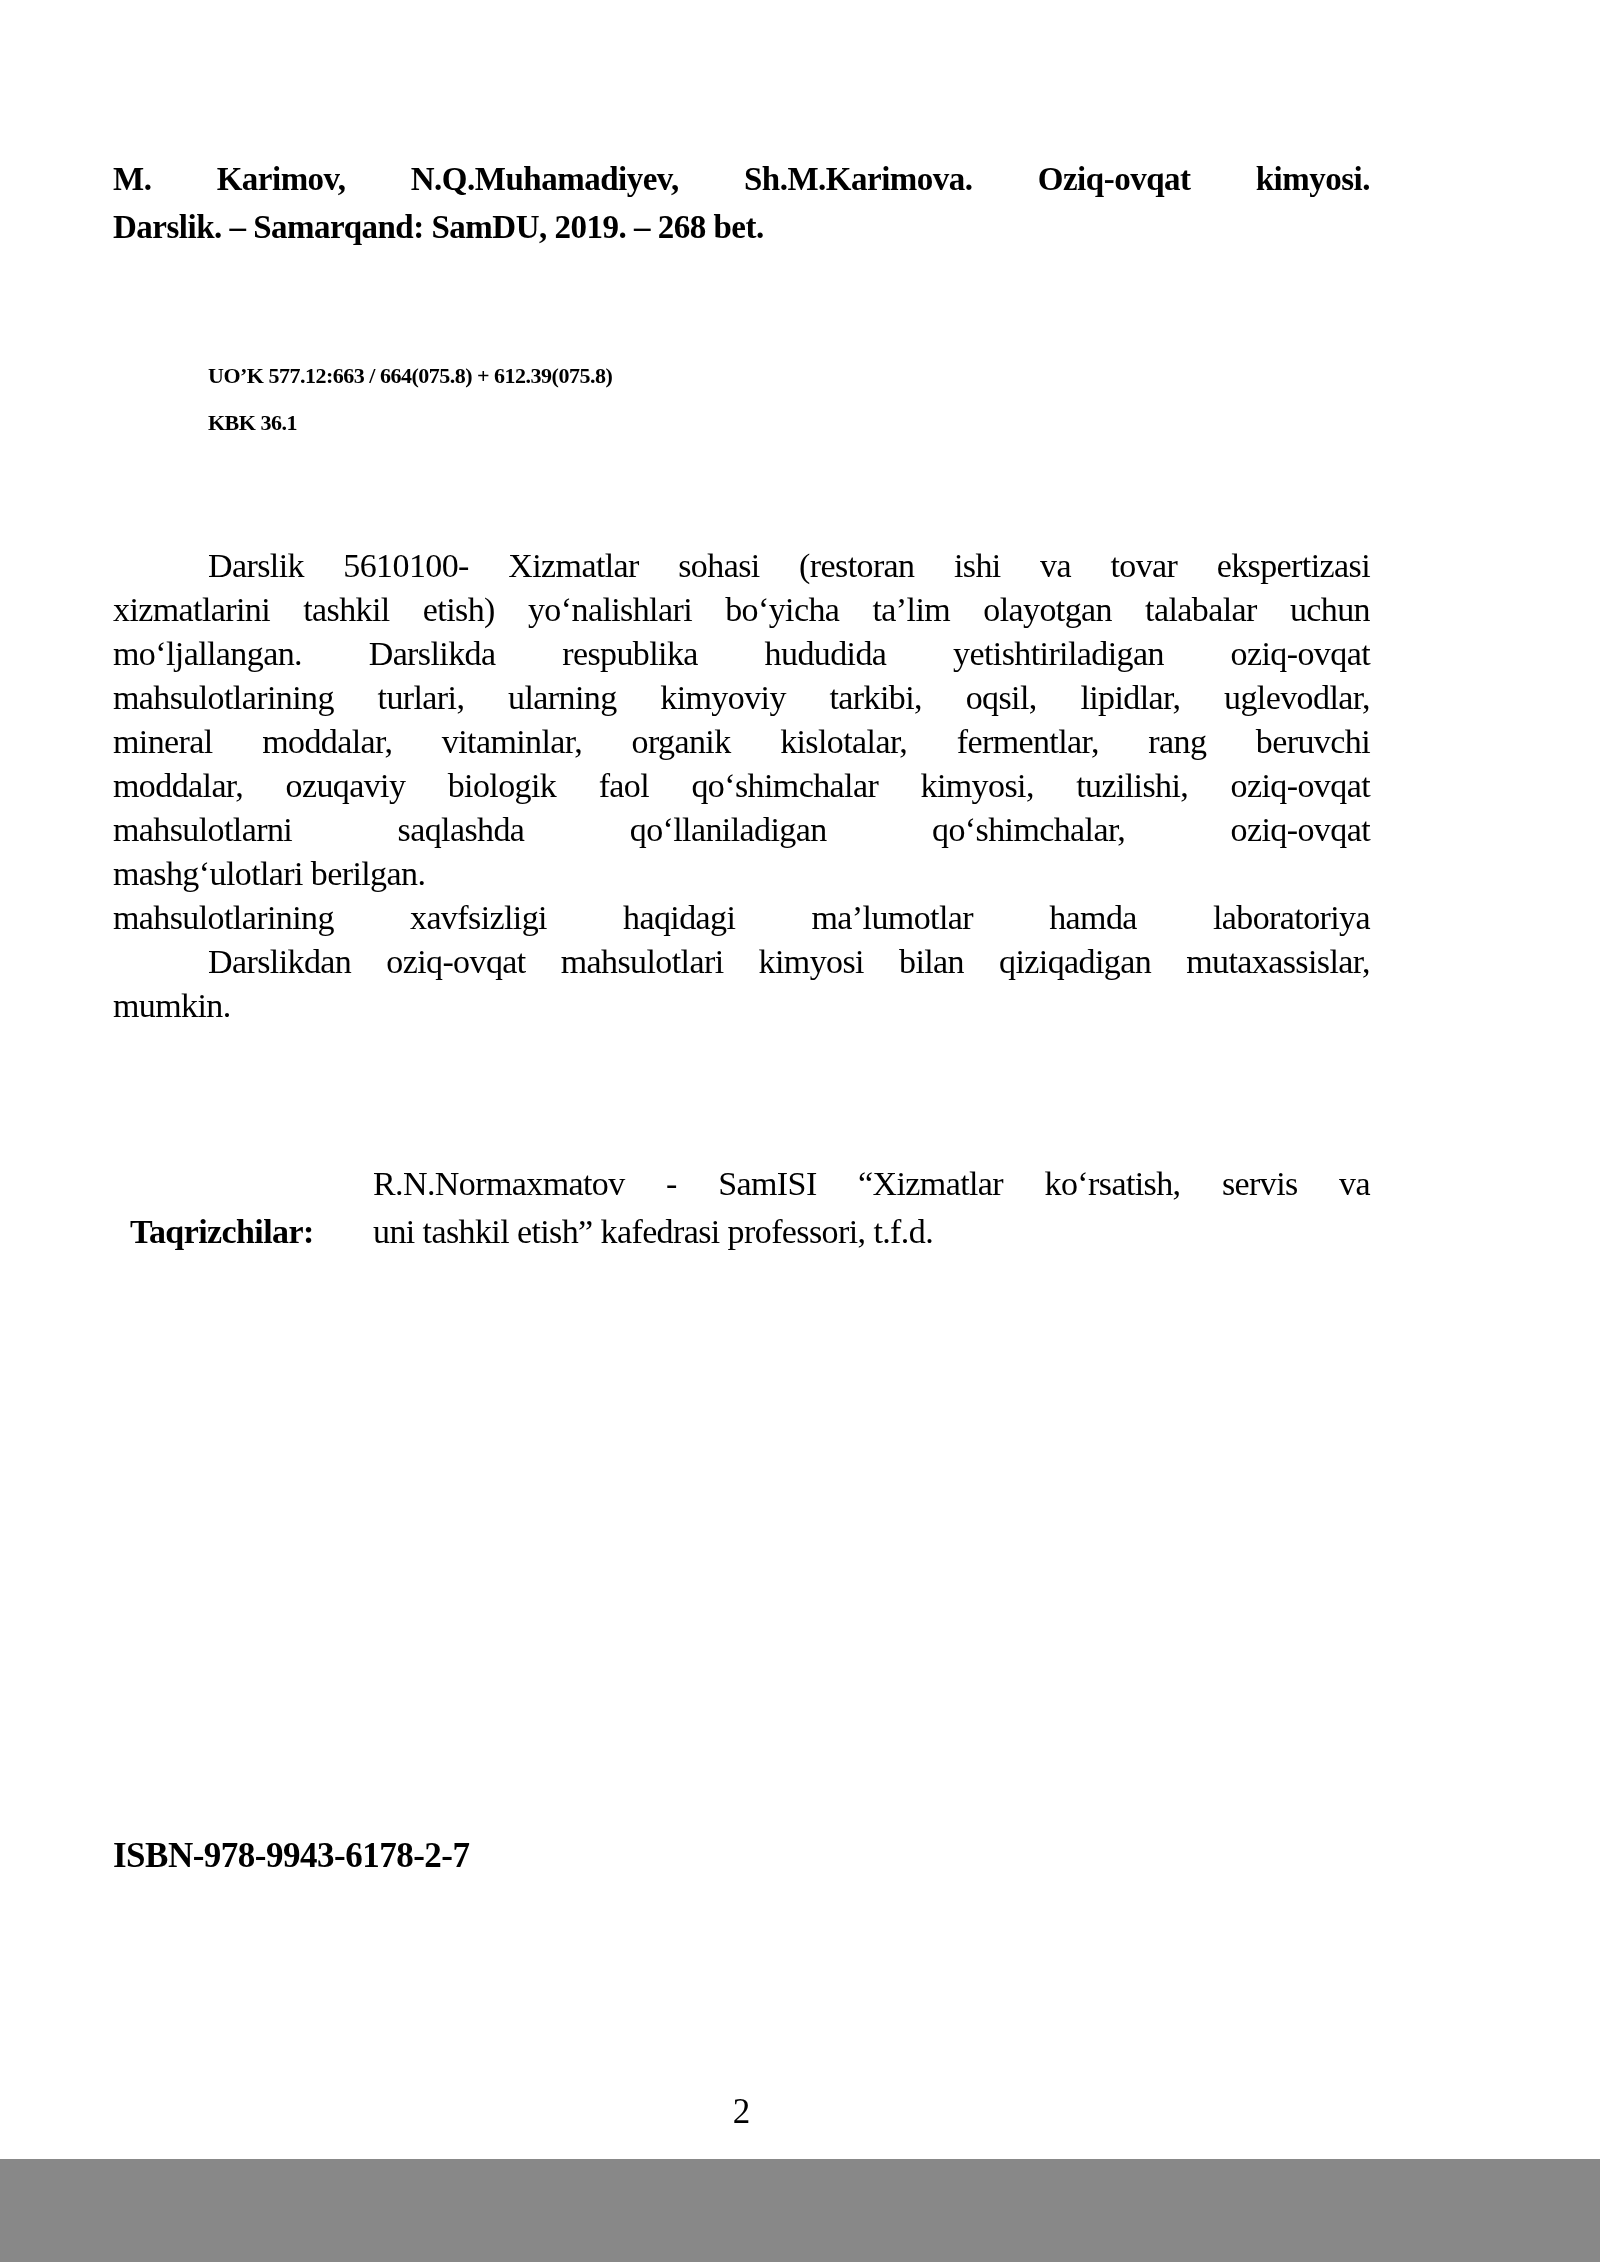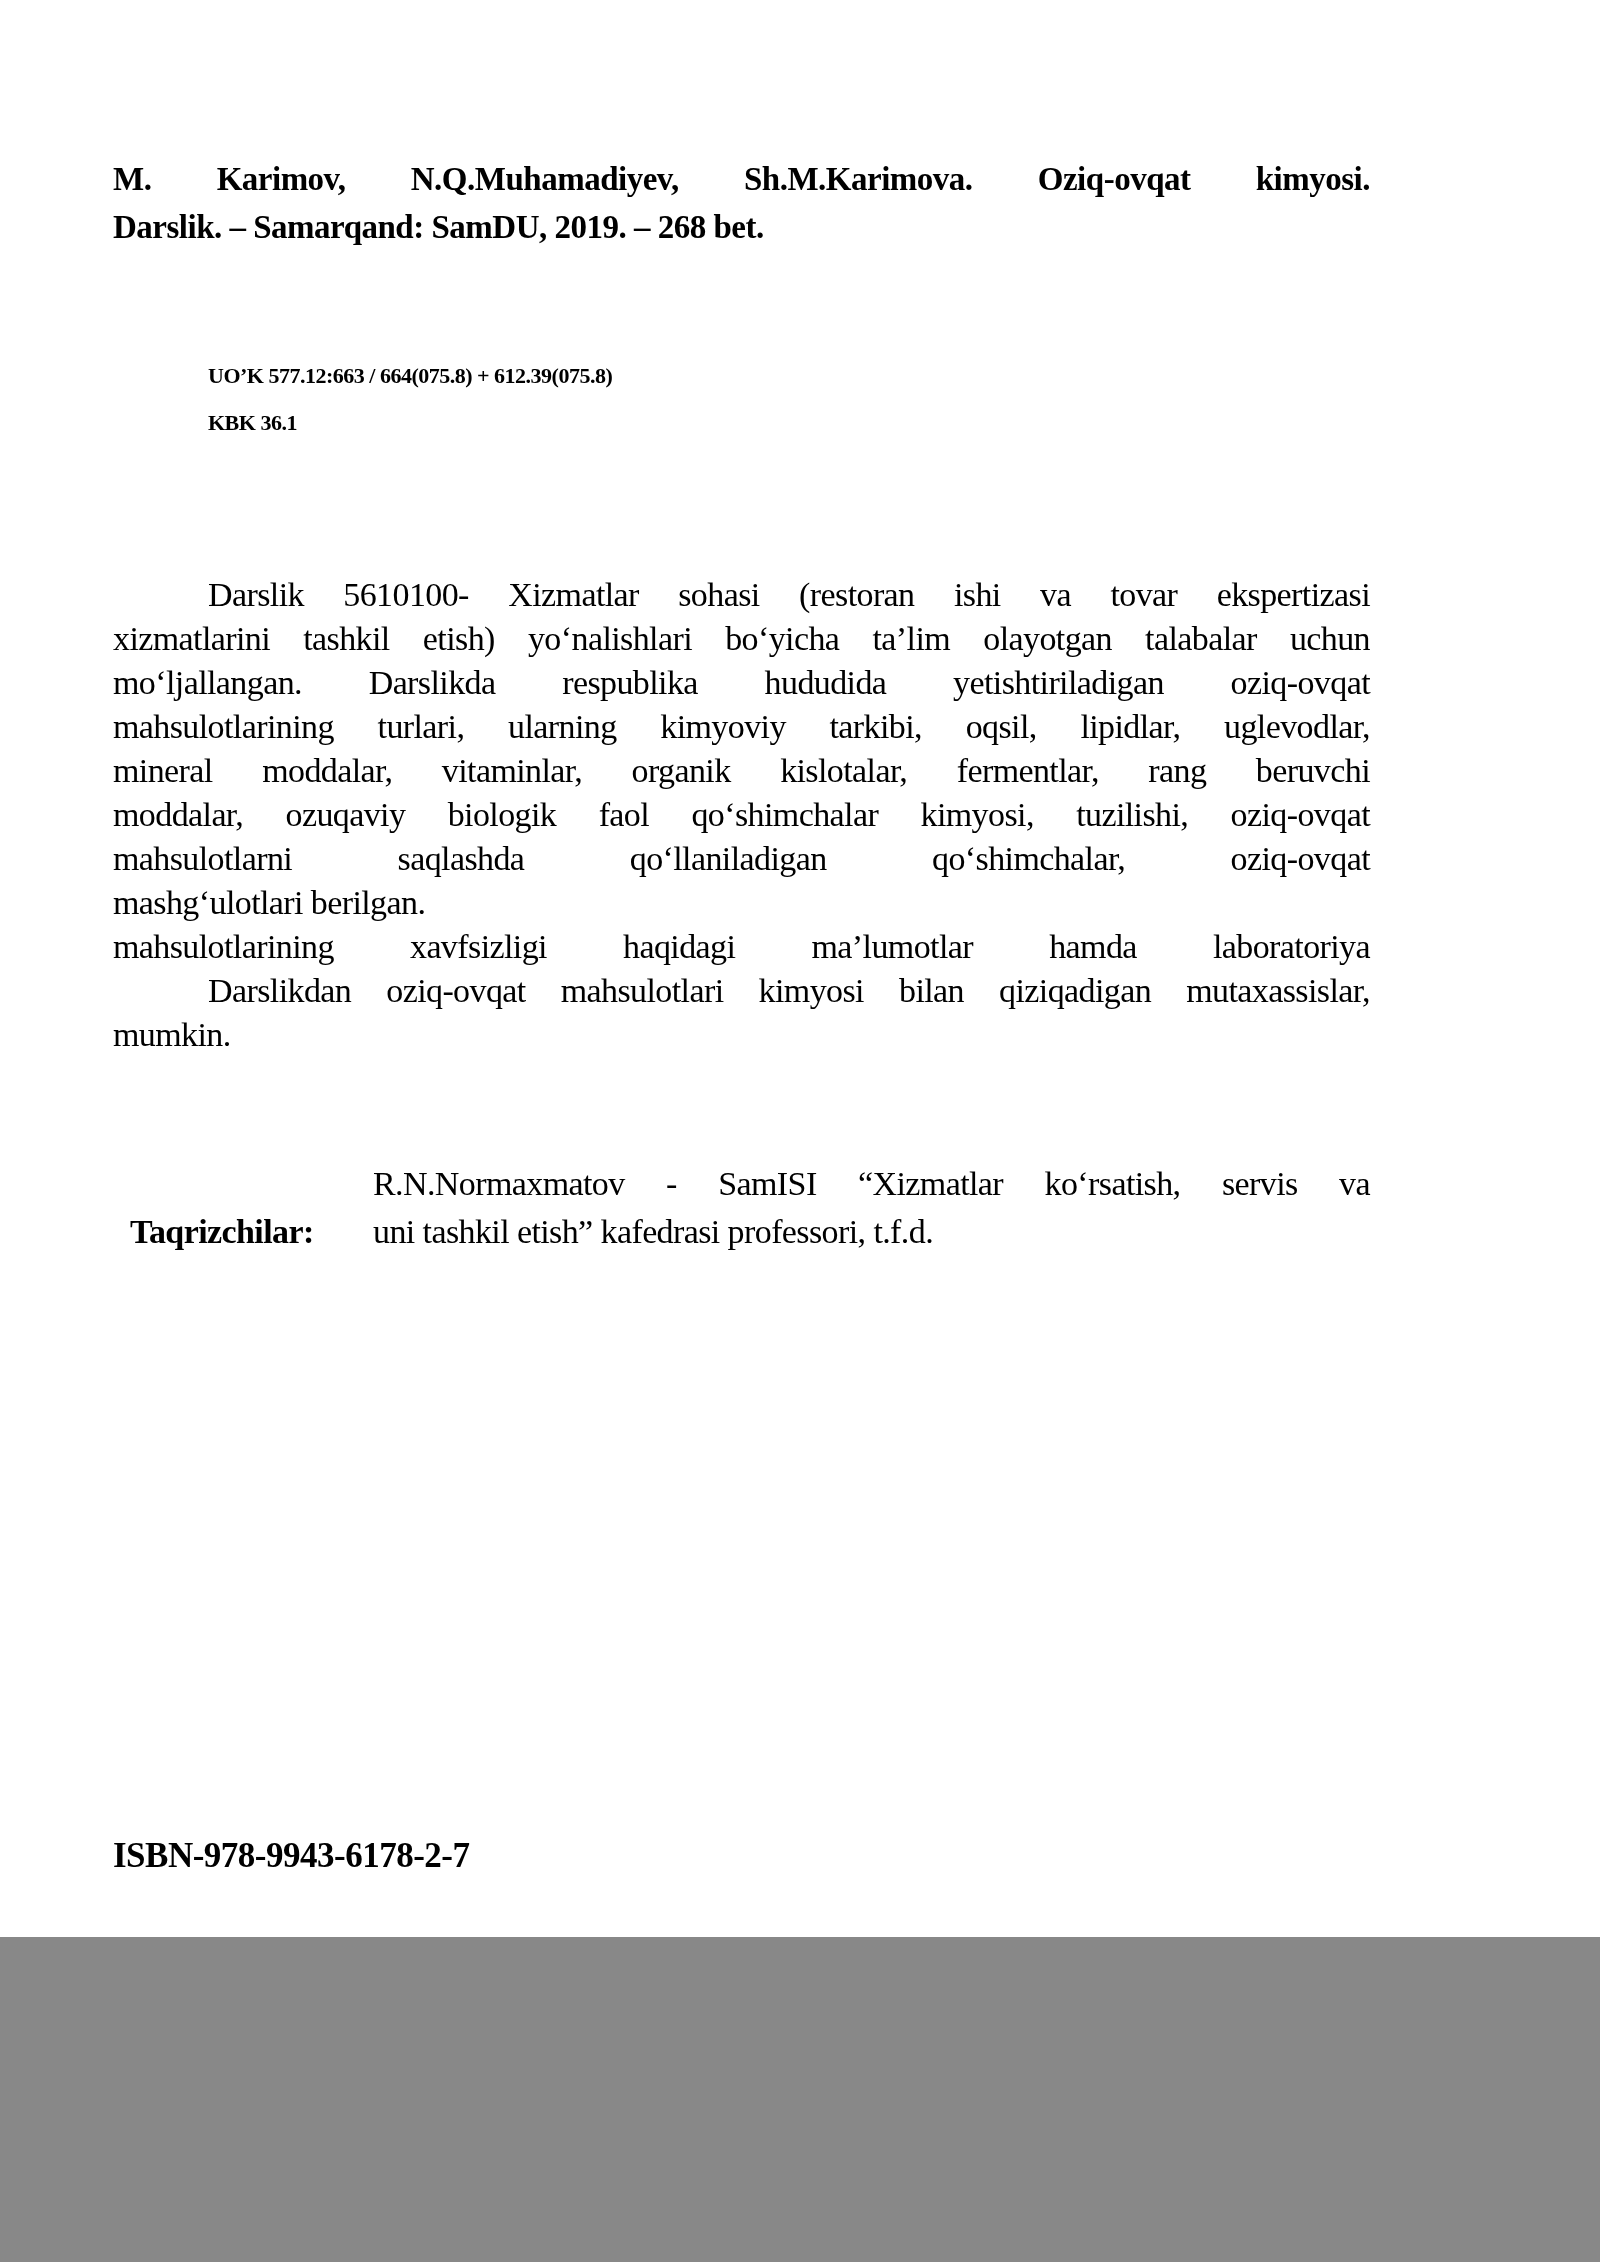--- a/index.html
+++ b/index.html
@@ -1,19 +1,19 @@
 <!DOCTYPE html>
 <html><head>
 <meta charset="utf-8">
 <style>
   html, body { margin: 0; padding: 0; background: #888; }
   .page {
     position: relative;
     width: 1600px;
-    height: 1937px;
+    height: 2159px;
     margin: 0 auto;
     background: #ffffff;
     color: #000000;
     font-family: "Liberation Serif", serif;
     overflow: hidden;
   }
   .block { position: absolute; left: 113px; width: 1257px; }
 
   .citation {
     top: 155px;
@@ -25,21 +25,21 @@
   .classification {
     top: 352px;
     padding-left: 95px;
     font-weight: bold;
     font-size: 22px;
     line-height: 47px;
     letter-spacing: -0.5px;
     box-sizing: border-box;
   }
   .annotation {
-    top: 573px;
+    top: 544px;
     font-size: 34px;
     line-height: 44px;
     letter-spacing: -0.6px;
   }
   .line.jl { text-align: justify; text-align-last: justify; }
   .line.indent { text-indent: 95px; }
 
   .reviewers {
     top: 1160px;
     display: flex;

